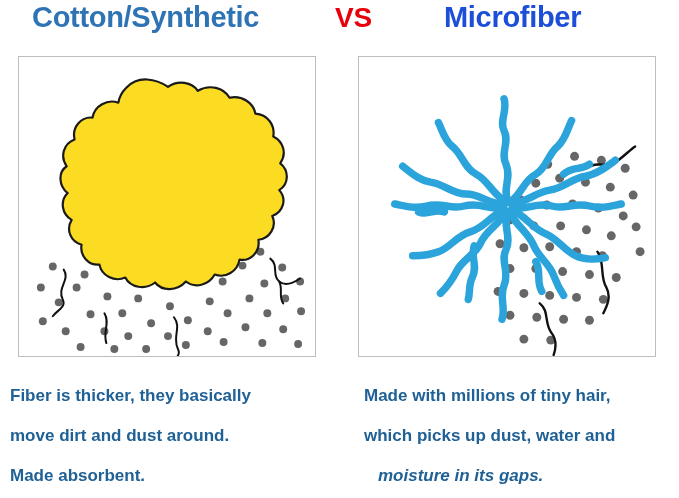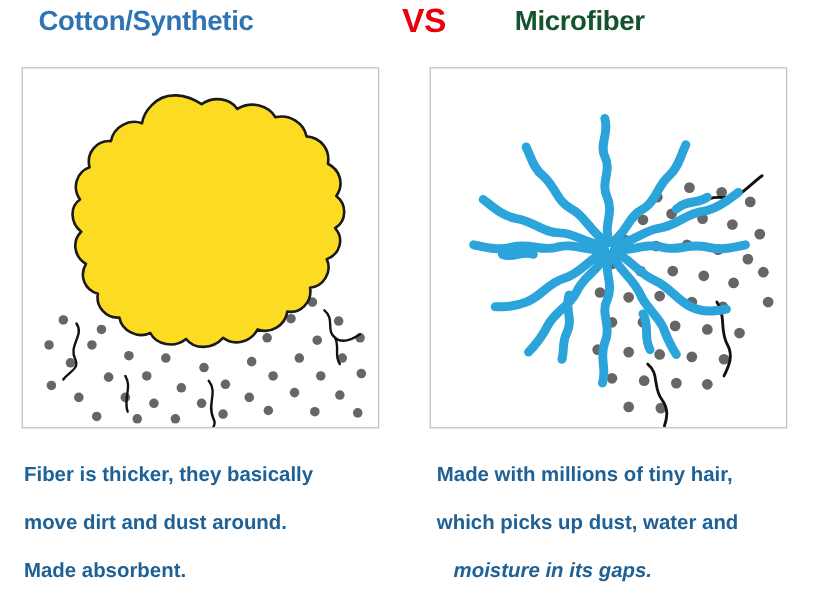--- a/index.html
+++ b/index.html
@@ -22,40 +22,40 @@
     position: absolute;
     left: 0;
     top: 0;
     width: 679px;
     height: 50px;
   }
   .title {
     position: absolute;
     font-family: "Liberation Sans", sans-serif;
     font-weight: bold;
-    font-size: 23px;
+    font-size: 29px;
     letter-spacing: -0.3px;
     white-space: nowrap;
     line-height: 34px;
   }
   .title-left {
     left: 32px;
     top: 0px;
     color: #2E74B5;
   }
   .title-vs {
     left: 335px;
     top: 1px;
     color: #E8000B;
     font-size: 28px;
   }
   .title-right {
-    left: 429px;
+    left: 444px;
     top: 0px;
-    color: #14532d;
+    color: #1d4ed8;
   }
 
   
   .panel {
     position: absolute;
     background: #ffffff;
     border: 1px solid #bdbdbd;
     box-sizing: border-box;
     overflow: hidden;
   }
@@ -66,21 +66,21 @@
   
   .caption {
     position: absolute;
     font-family: "Liberation Sans", sans-serif;
     font-weight: bold;
     font-size: 17px;
     color: #1F6095;
     line-height: 40px;
     white-space: nowrap;
   }
-  .caption-left  { left: 20px;   top: 376px; }
+  .caption-left  { left: 10px;   top: 376px; }
   .caption-right { left: 364px; top: 376px; }
   .caption div { white-space: nowrap; }
   .caption-right div:nth-child(3) { padding-left: 14px; font-style: italic; }
 </style>
 </head>
 <body>
 
 <div class="header">
   <div class="title title-left">Cotton/Synthetic</div>
   <div class="title title-vs">VS</div>

